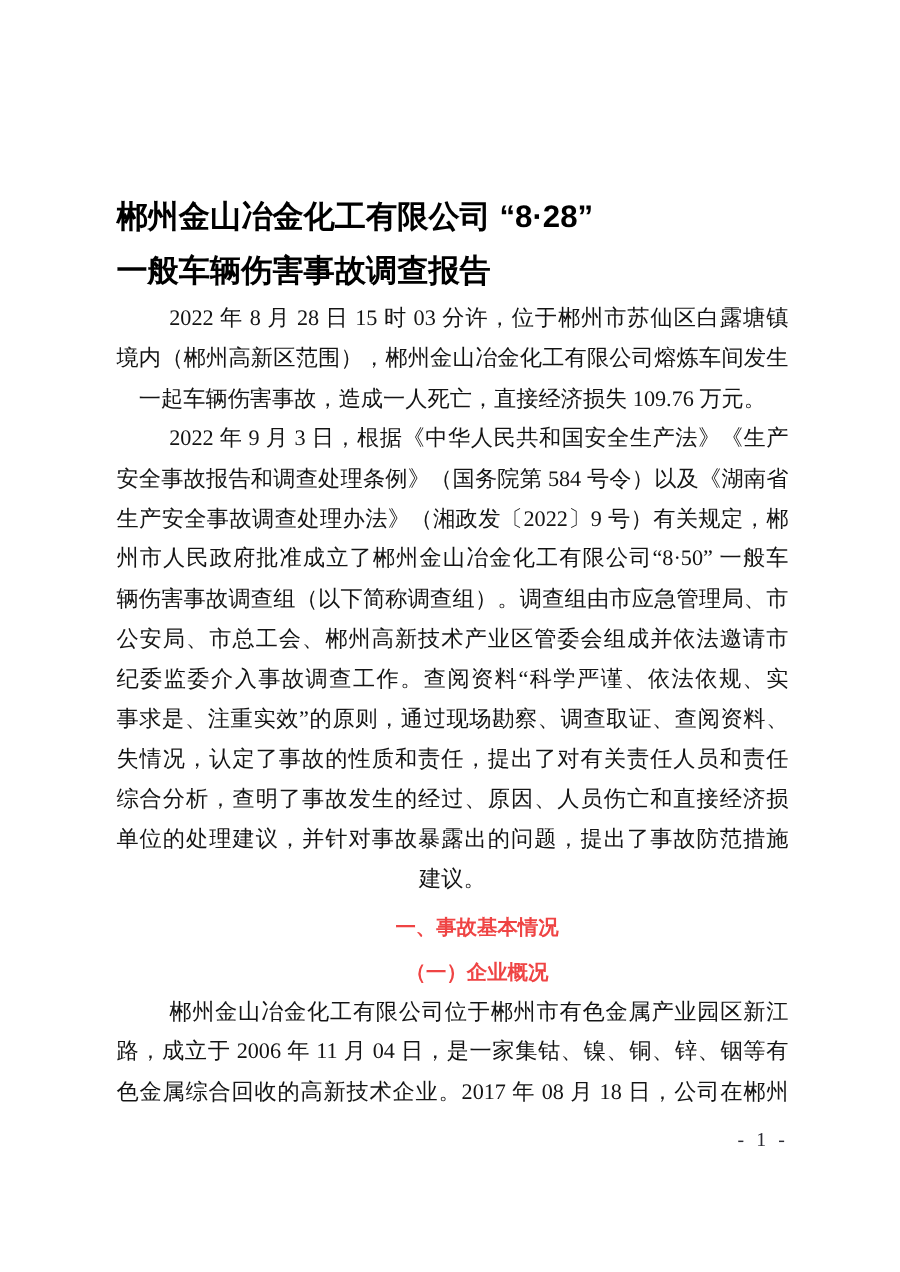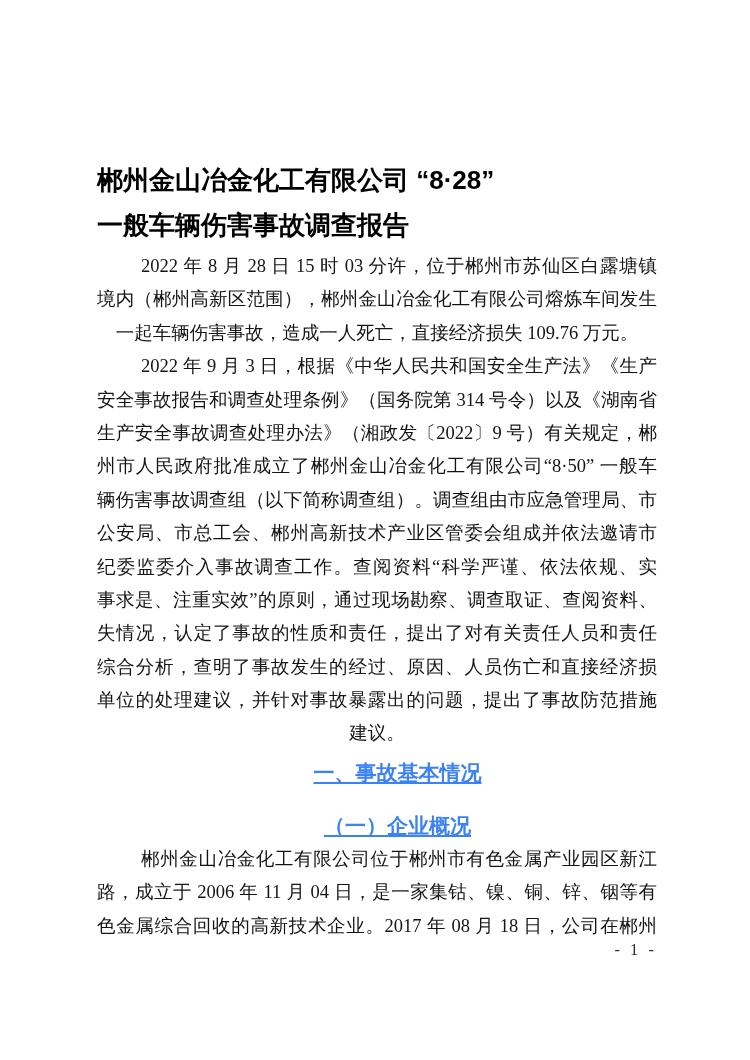--- a/index.html
+++ b/index.html
@@ -47,28 +47,27 @@
     white-space: normal;
     text-align: justify;
     text-align-last: justify;
   }
   .line.indent {
     text-indent: 44px;
   }
   .line.h1, .line.h2 {
     font-family: "Liberation Sans", "DejaVu Sans", sans-serif;
     font-weight: 700;
-    font-size: 21px;
+    font-size: 17px;
     text-indent: 41px;
     white-space: nowrap;
-    color: #3b82f6;
-    text-decoration: underline;
+    color: #ef4444;
   }
   .line.h1 { margin-top: 4px; height: 35px; line-height: 35px; }
-  .line.h2 { margin-top: 18px; height: 35px; line-height: 35px; }
+  .line.h2 { margin-top: 3px; height: 35px; line-height: 35px; }
   .page-number {
     position: absolute;
     top: 940px;
     left: 97px;
     width: 560px;
     text-align: right;
     font-size: 16.5px;
     letter-spacing: 3px;
     color: #2b2b33;
     font-family: "Liberation Serif", "DejaVu Serif", serif;
@@ -82,21 +81,21 @@
   <div class="doc-title">
     <div>郴州金山冶金化工有限公司 “8·28”</div>
     <div>一般车辆伤害事故调查报告</div>
   </div>
 
   <div class="body-text">
     <div class="line indent fill">2022 年 8 月 28 日 15 时 03 分许，位于郴州市苏仙区白露塘镇</div>
     <div class="line fill">境内（郴州高新区范围），郴州金山冶金化工有限公司熔炼车间发生</div>
     <div class="line">一起车辆伤害事故，造成一人死亡，直接经济损失 109.76 万元。</div>
     <div class="line indent fill">2022 年 9 月 3 日，根据《中华人民共和国安全生产法》《生产</div>
-    <div class="line fill">安全事故报告和调查处理条例》（国务院第 314 号令）以及《湖南省</div>
+    <div class="line fill">安全事故报告和调查处理条例》（国务院第 584 号令）以及《湖南省</div>
     <div class="line fill">生产安全事故调查处理办法》（湘政发〔2022〕9 号）有关规定，郴</div>
     <div class="line fill">州市人民政府批准成立了郴州金山冶金化工有限公司“8·50” 一般车</div>
     <div class="line fill">辆伤害事故调查组（以下简称调查组）。调查组由市应急管理局、市</div>
     <div class="line fill">公安局、市总工会、郴州高新技术产业区管委会组成并依法邀请市</div>
     <div class="line fill">纪委监委介入事故调查工作。查阅资料“科学严谨、依法依规、实</div>
     <div class="line fill">事求是、注重实效”的原则，通过现场勘察、调查取证、查阅资料、</div>
     <div class="line fill">失情况，认定了事故的性质和责任，提出了对有关责任人员和责任</div>
     <div class="line fill">综合分析，查明了事故发生的经过、原因、人员伤亡和直接经济损</div>
     <div class="line fill">单位的处理建议，并针对事故暴露出的问题，提出了事故防范措施</div>
     <div class="line">建议。</div>

